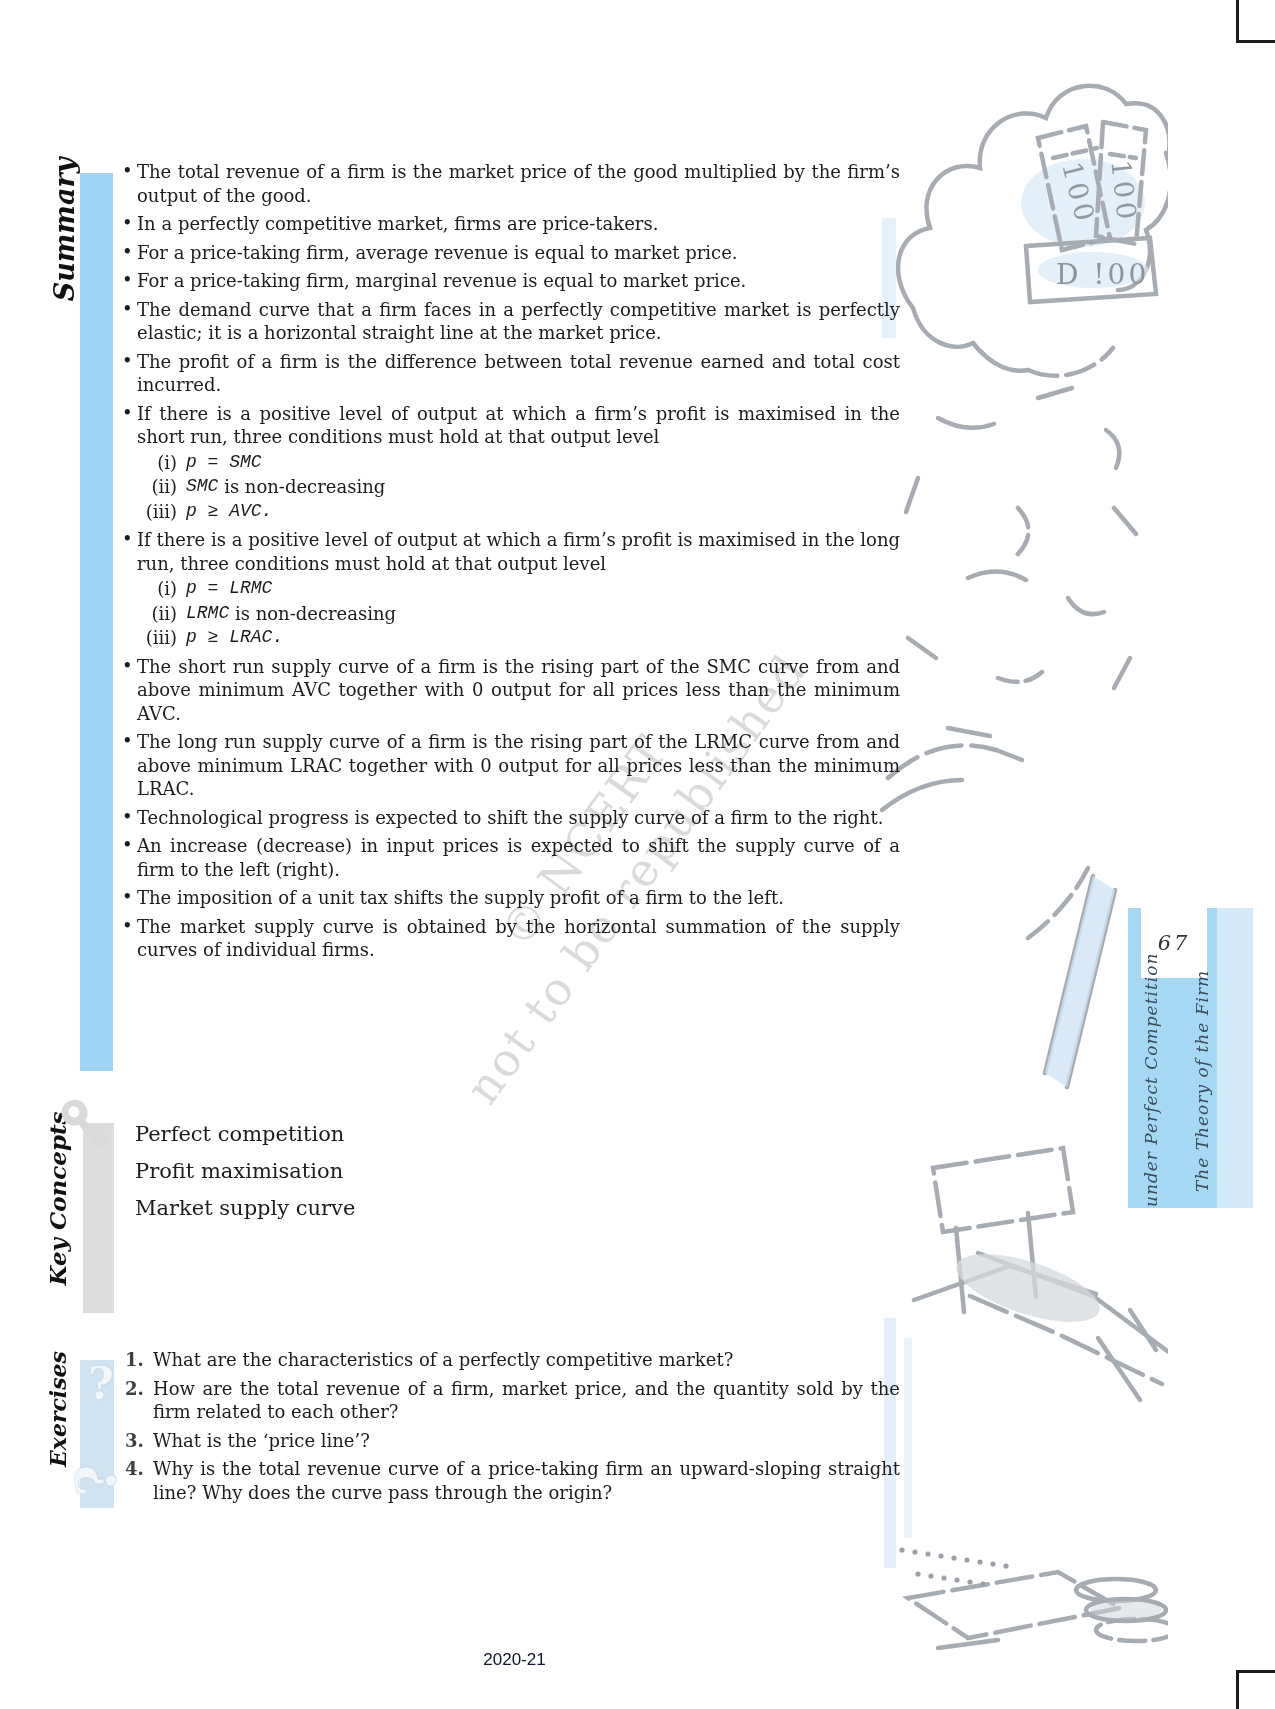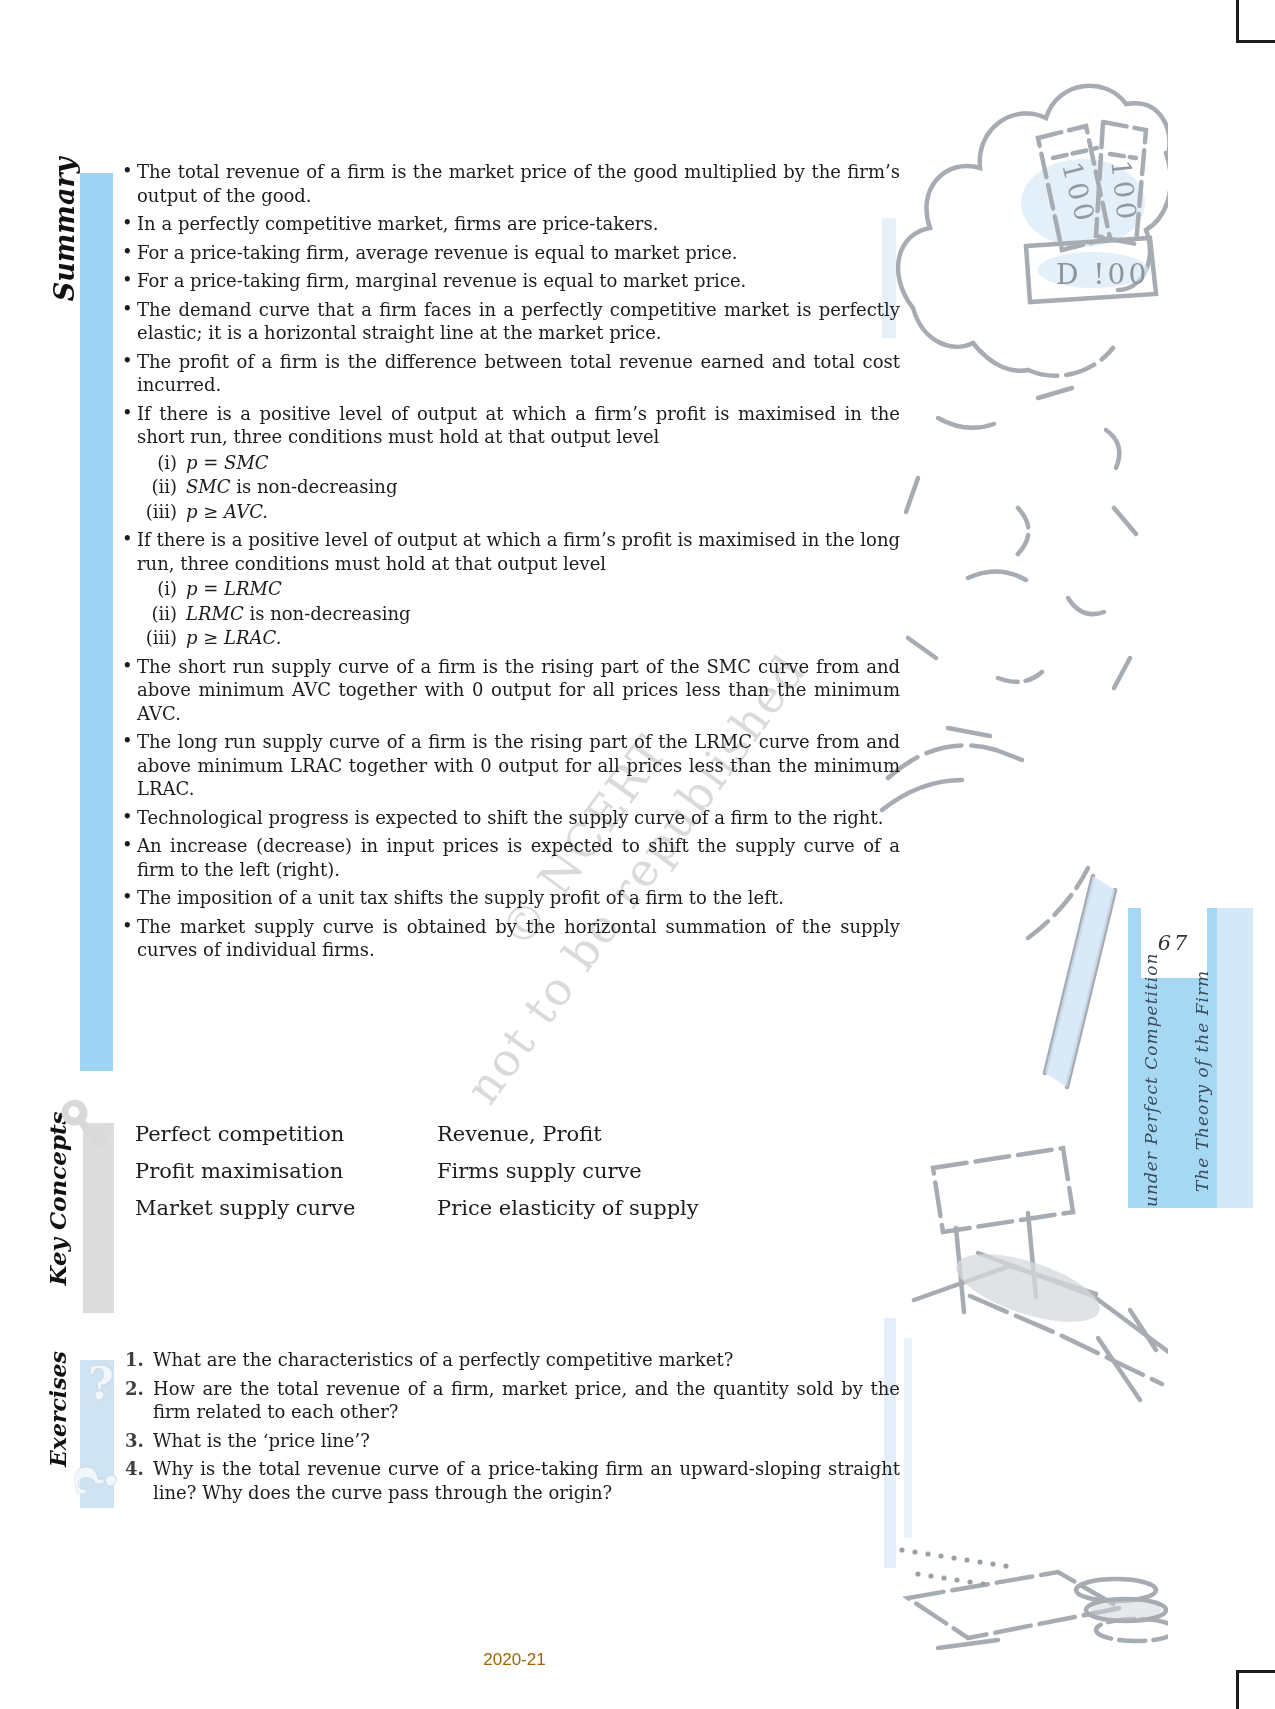--- a/index.html
+++ b/index.html
@@ -20,21 +20,21 @@
   .bar-exercises { left:80px; top:1360px; width:34px; height:148px; }
 
   
   .content { position:absolute; left:122px; top:160px; width:778px; height:958px; overflow:hidden;
              font-size:18px; line-height:23.5px; text-align:justify; }
   .b { position:relative; padding-left:15px; margin-bottom:5px; }
   .b::before { content:"•"; position:absolute; left:0; top:-1px; }
   .condlist { margin:2px 0 2px 0; }
   .cond { display:flex; margin:1px 0; }
   .cond-num  { flex:0 0 40px; text-align:right; }
-  .cond-math { font-style:italic; margin-left:9px; white-space:pre; }
+  .cond-math { font-style:italic; margin-left:9px; white-space:pre;font-family:Liberation Mono, monospace; }
   .cond-rest { white-space:pre; }
 
   
   .kc { position:absolute; top:1116px; font-size:21px; line-height:37px; }
   .kc-left  { left:135px; }
   .kc-right { left:437px; }
 
   
   .key-icon { position:absolute; left:68px; top:1092px; transform:rotate(-38deg); }
 
@@ -61,21 +61,21 @@
   .tab-notch { position:absolute; left:1141px; top:908px; width:66px; height:70px; background:#ffffff;
                text-align:center; line-height:70px; font-style:italic; font-size:21px;
                letter-spacing:3px; color:#333; }
   .tab-line { position:absolute; transform:rotate(-90deg); white-space:nowrap; text-align:center;
               font-style:italic; color:#3a4a58; font-size:17px; letter-spacing:1px; }
   .tab-line1 { left:1096px; top:1076px; width:212px; }
   .tab-line2 { left:1034px; top:1080px; width:234px; }
 
   
   .footer { position:absolute; left:0; top:1650px; width:1029px; text-align:center;
-            font-family:"Liberation Sans", sans-serif; font-size:17px; color:#a16207; }
+            font-family:"Liberation Sans", sans-serif; font-size:17px; color:#0f172a; }
 
   
   .corner { position:absolute; }
   .corner-tr { left:1236px; top:0;      width:38px; height:40px; border-left:3px solid #1c1c1c; border-bottom:3px solid #1c1c1c; }
   .corner-br { left:1236px; top:1670px; width:38px; height:38px; border-left:3px solid #1c1c1c; border-top:3px solid #1c1c1c; }
 
   .sketch { position:absolute; left:878px; top:38px; }
 </style>
 </head>
 <body>
@@ -248,25 +248,20 @@
     <div class="b"><span>An increase (decrease) in input prices is expected to shift the supply curve of a firm to the left (right).</span></div>
     <div class="b"><span>The imposition of a unit tax shifts the supply profit of a firm to the left.</span></div>
     <div class="b"><span>The market supply curve is obtained by the horizontal summation of the supply curves of individual firms.</span></div>
   </div>
 
   <div class="kc kc-left">
     <div>Perfect competition</div>
     <div>Profit maximisation</div>
     <div>Market supply curve</div>
   </div>
-  <div class="kc kc-right">
-    <div>Revenue, Profit</div>
-    <div>Firms supply curve</div>
-    <div>Price elasticity of supply</div>
-  </div>
 
   <div class="ex">
     <div class="ex-item">
       <span class="ex-num">1.</span>
       <span class="ex-text">What are the characteristics of a perfectly competitive market?</span>
     </div>
     <div class="ex-item">
       <span class="ex-num">2.</span>
       <span class="ex-text">How are the total revenue of a firm, market price, and the quantity sold by the firm related to each other?</span>
     </div>

